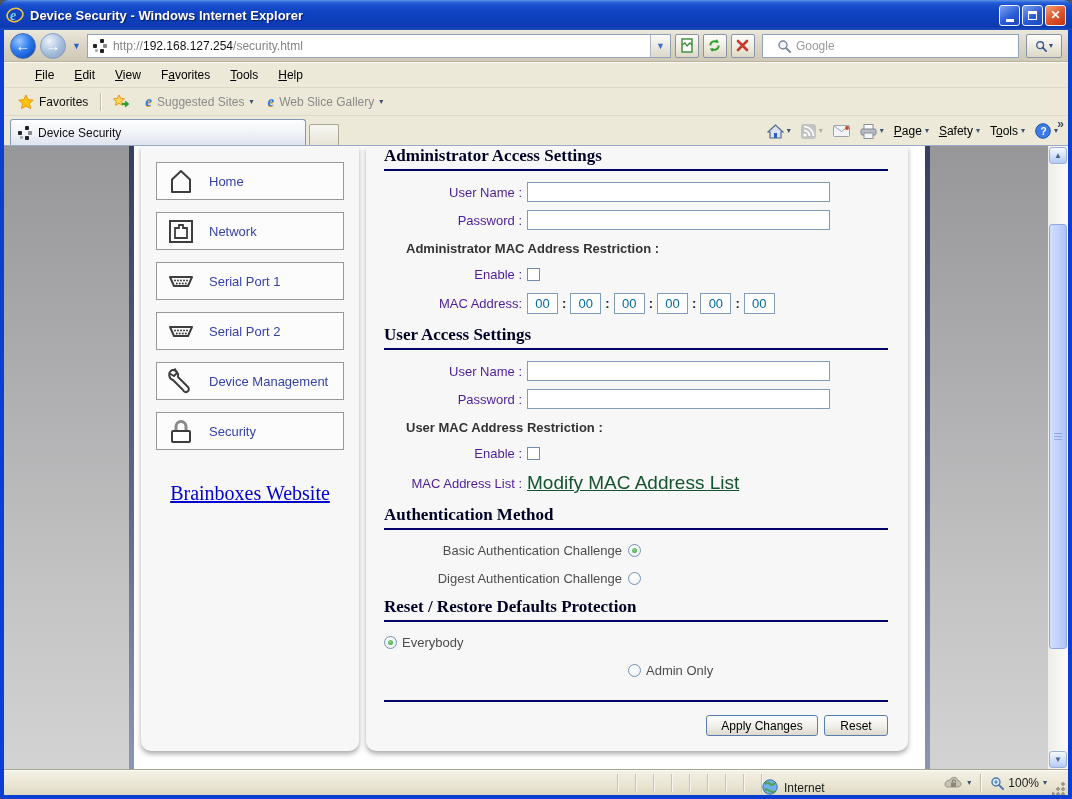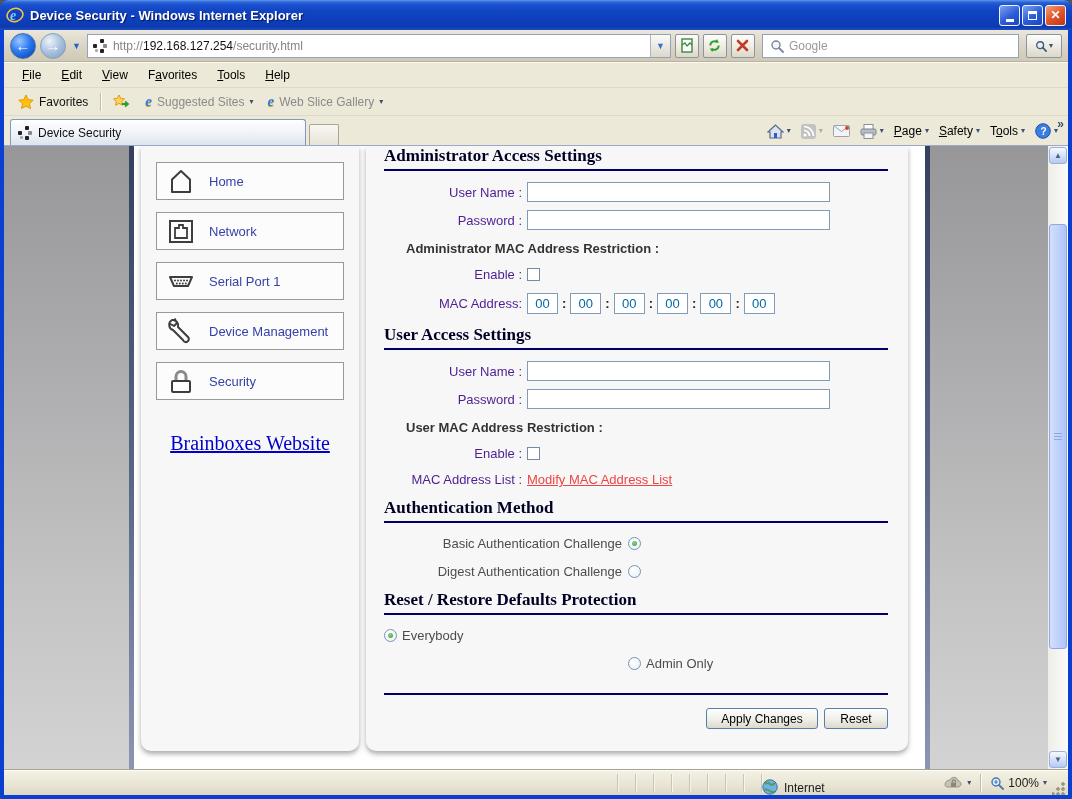--- a/index.html
+++ b/index.html
@@ -45,31 +45,31 @@
   .addr-url { font-size:12px; white-space:nowrap; margin-left:6px; flex:1; }
   .url-gray { color:#848484; }
   .url-host { color:#111; }
   .addr-dropdown { width:20px; height:22px; margin-left:auto; flex:none;
     background:linear-gradient(180deg,#fbfbf8,#dcd8cb); border-left:1px solid #aab4c4;
     display:flex; align-items:center; justify-content:center; color:#3a6ed0; font-size:9px; }
   .tool-btn { width:24px; height:24px; flex:none; border:1px solid #8a94a8; border-radius:2px;
     background:linear-gradient(180deg,#fdfdfb 0%,#efecdf 55%,#ddd8c8 100%);
     display:flex; align-items:center; justify-content:center; }
   .search-field { flex:1; height:24px; background:#fff; border:1px solid #92a3bd;
-    display:flex; align-items:center; gap:5px; padding:0 7px; margin-left:3px; }
+    display:flex; align-items:center; gap:5px; padding:0 14px; margin-left:3px; }
   .search-field input { border:none; outline:none; flex:1; font-size:12px; color:#333;
     font-family:"Liberation Sans",sans-serif; background:transparent; }
   .search-field input::placeholder { color:#9a9a9a; }
   .search-btn { width:36px; height:24px; flex:none; border:1px solid #8a94a8; border-radius:2px;
     background:linear-gradient(180deg,#fdfdfb,#ddd8c8); display:flex; align-items:center;
     justify-content:center; gap:2px; margin-left:3px; }
   .caret { color:#3c5070; font-size:8px; line-height:1; }
 
   
-  .menubar { height:26px; flex:none; display:flex; align-items:center; padding-left:8px;
+  .menubar { height:26px; flex:none; display:flex; align-items:center; padding-left:21px;
     background:#ece9d8; border-top:1px solid #fbf9f2; border-bottom:1px solid #ded9c8; }
   .menu-item { padding:4px 10px; font-size:12px; color:#000; }
   .accel { text-decoration:underline; }
 
   
   .favbar { height:28px; flex:none; display:flex; align-items:center; padding-left:6px;
     background:#ece9d8; border-bottom:1px solid #ded9c8; font-size:12px; }
   .fav-btn { display:flex; align-items:center; gap:5px; padding:3px 8px; color:#111; }
   .vsep { width:1px; height:18px; background:#c2bda9; box-shadow:1px 0 0 #fdfcf7; margin:0 4px; }
   .fav-gray { display:flex; align-items:center; gap:5px; padding:3px 7px; color:#8a8a8a; }
@@ -121,21 +121,21 @@
   .frow { display:flex; align-items:center; margin-top:8px; }
   .frow.mt { margin-top:11px; }
   .flabel { width:143px; text-align:right; font-size:13px; color:#4c1d95; padding-right:5px; flex:none; }
   .tinput { width:303px; height:20px; border:1px solid #7f9db9; background:#fff;
     font-size:12px; padding:0 3px; font-family:"Liberation Sans",sans-serif; }
   .subhead { margin:11px 0 0 22px; font-size:13px; font-weight:bold; color:#333; }
   .xpcheck { width:13px; height:13px; border:1px solid #6f8cab; background:#fff; flex:none; }
   .macbox { width:31px; height:21px; border:1px solid #7f9db9; background:#fff; color:#0369a1;
     text-align:center; font-size:13px; padding:0; font-family:"Liberation Sans",sans-serif; }
   .maccolon { font-weight:bold; color:#222; margin:0 4px; font-size:13px; }
-  .alink { color:#ef4444; text-decoration:underline; font-size:13px; }
+  .alink { color:#14532d; text-decoration:underline; font-size:19px; }
   .rrow { display:flex; align-items:center; margin-top:13px; }
   .rlabel { width:238px; text-align:right; font-size:13px; color:#4d4d4d; margin-right:6px; flex:none; }
   .xpradio { width:13px; height:13px; border:1px solid #7593b5; border-radius:50%;
     background:radial-gradient(circle at 35% 30%,#fff 0%,#e9eff6 100%); position:relative; flex:none; }
   .xpradio.sel::after { content:''; position:absolute; inset:3px; border-radius:50%;
     background:radial-gradient(circle at 40% 35%,#8fd48f 0%,#2e9e2e 100%); }
   .rtext { font-size:13px; color:#4d4d4d; margin-left:5px; }
   .endrule { margin-top:22px; border:none; border-top:2px solid #000066; }
   .btnrow { display:flex; justify-content:flex-end; gap:6px; margin-top:13px; }
   .xpbtn { height:21px; font-size:12px; color:#000; border:1px solid #5a7db0; border-radius:3px;
@@ -404,20 +404,39 @@
                   <circle cx="16.8" cy="17.5" r="1"></circle>
                   <circle cx="19.8" cy="17.5" r="1"></circle>
               </g>
             </svg>
           </span>
           <span class="lbl">Serial Port 1</span>
         </div>
         <div class="side-btn">
           <span class="side-ic">
             <svg width="30" height="30" viewBox="0 0 30 30">
+              <path d="M4 11h22l-4 9H8z" fill="none" stroke="#3d3d3d" stroke-width="2" stroke-linejoin="round"></path>
+              <g fill="#3d3d3d">
+                <circle cx="9" cy="14.5" r="1"></circle>
+                  <circle cx="12" cy="14.5" r="1"></circle>
+                  <circle cx="15" cy="14.5" r="1"></circle>
+                  <circle cx="18" cy="14.5" r="1"></circle>
+                  <circle cx="21" cy="14.5" r="1"></circle>
+                <circle cx="10.8" cy="17.5" r="1"></circle>
+                  <circle cx="13.8" cy="17.5" r="1"></circle>
+                  <circle cx="16.8" cy="17.5" r="1"></circle>
+                  <circle cx="19.8" cy="17.5" r="1"></circle>
+              </g>
+            </svg>
+          </span>
+          <span class="lbl">Serial Port 2</span>
+        </div>
+        <div class="side-btn">
+          <span class="side-ic">
+            <svg width="30" height="30" viewBox="0 0 30 30">
               <path d="M6 4a5.5 5.5 0 0 0 1 10l10 10a3 3 0 1 0 5-3L12 11a5.5 5.5 0 0 0-6-7zM3.5 7.5L8 10l3-3-2.5-4.5" fill="none" stroke="#3d3d3d" stroke-width="2" stroke-linejoin="round"></path>
             </svg>
           </span>
           <span class="lbl">Device Management</span>
         </div>
         <div class="side-btn">
           <span class="side-ic">
             <svg width="30" height="30" viewBox="0 0 30 30">
               <path d="M10 15v-4.5a5 5 0 0 1 10 0V15" fill="none" stroke="#8a8a8a" stroke-width="3"></path>
               <rect x="6" y="15" width="18" height="11" rx="1" fill="#fff" stroke="#3d3d3d" stroke-width="2"></rect>

